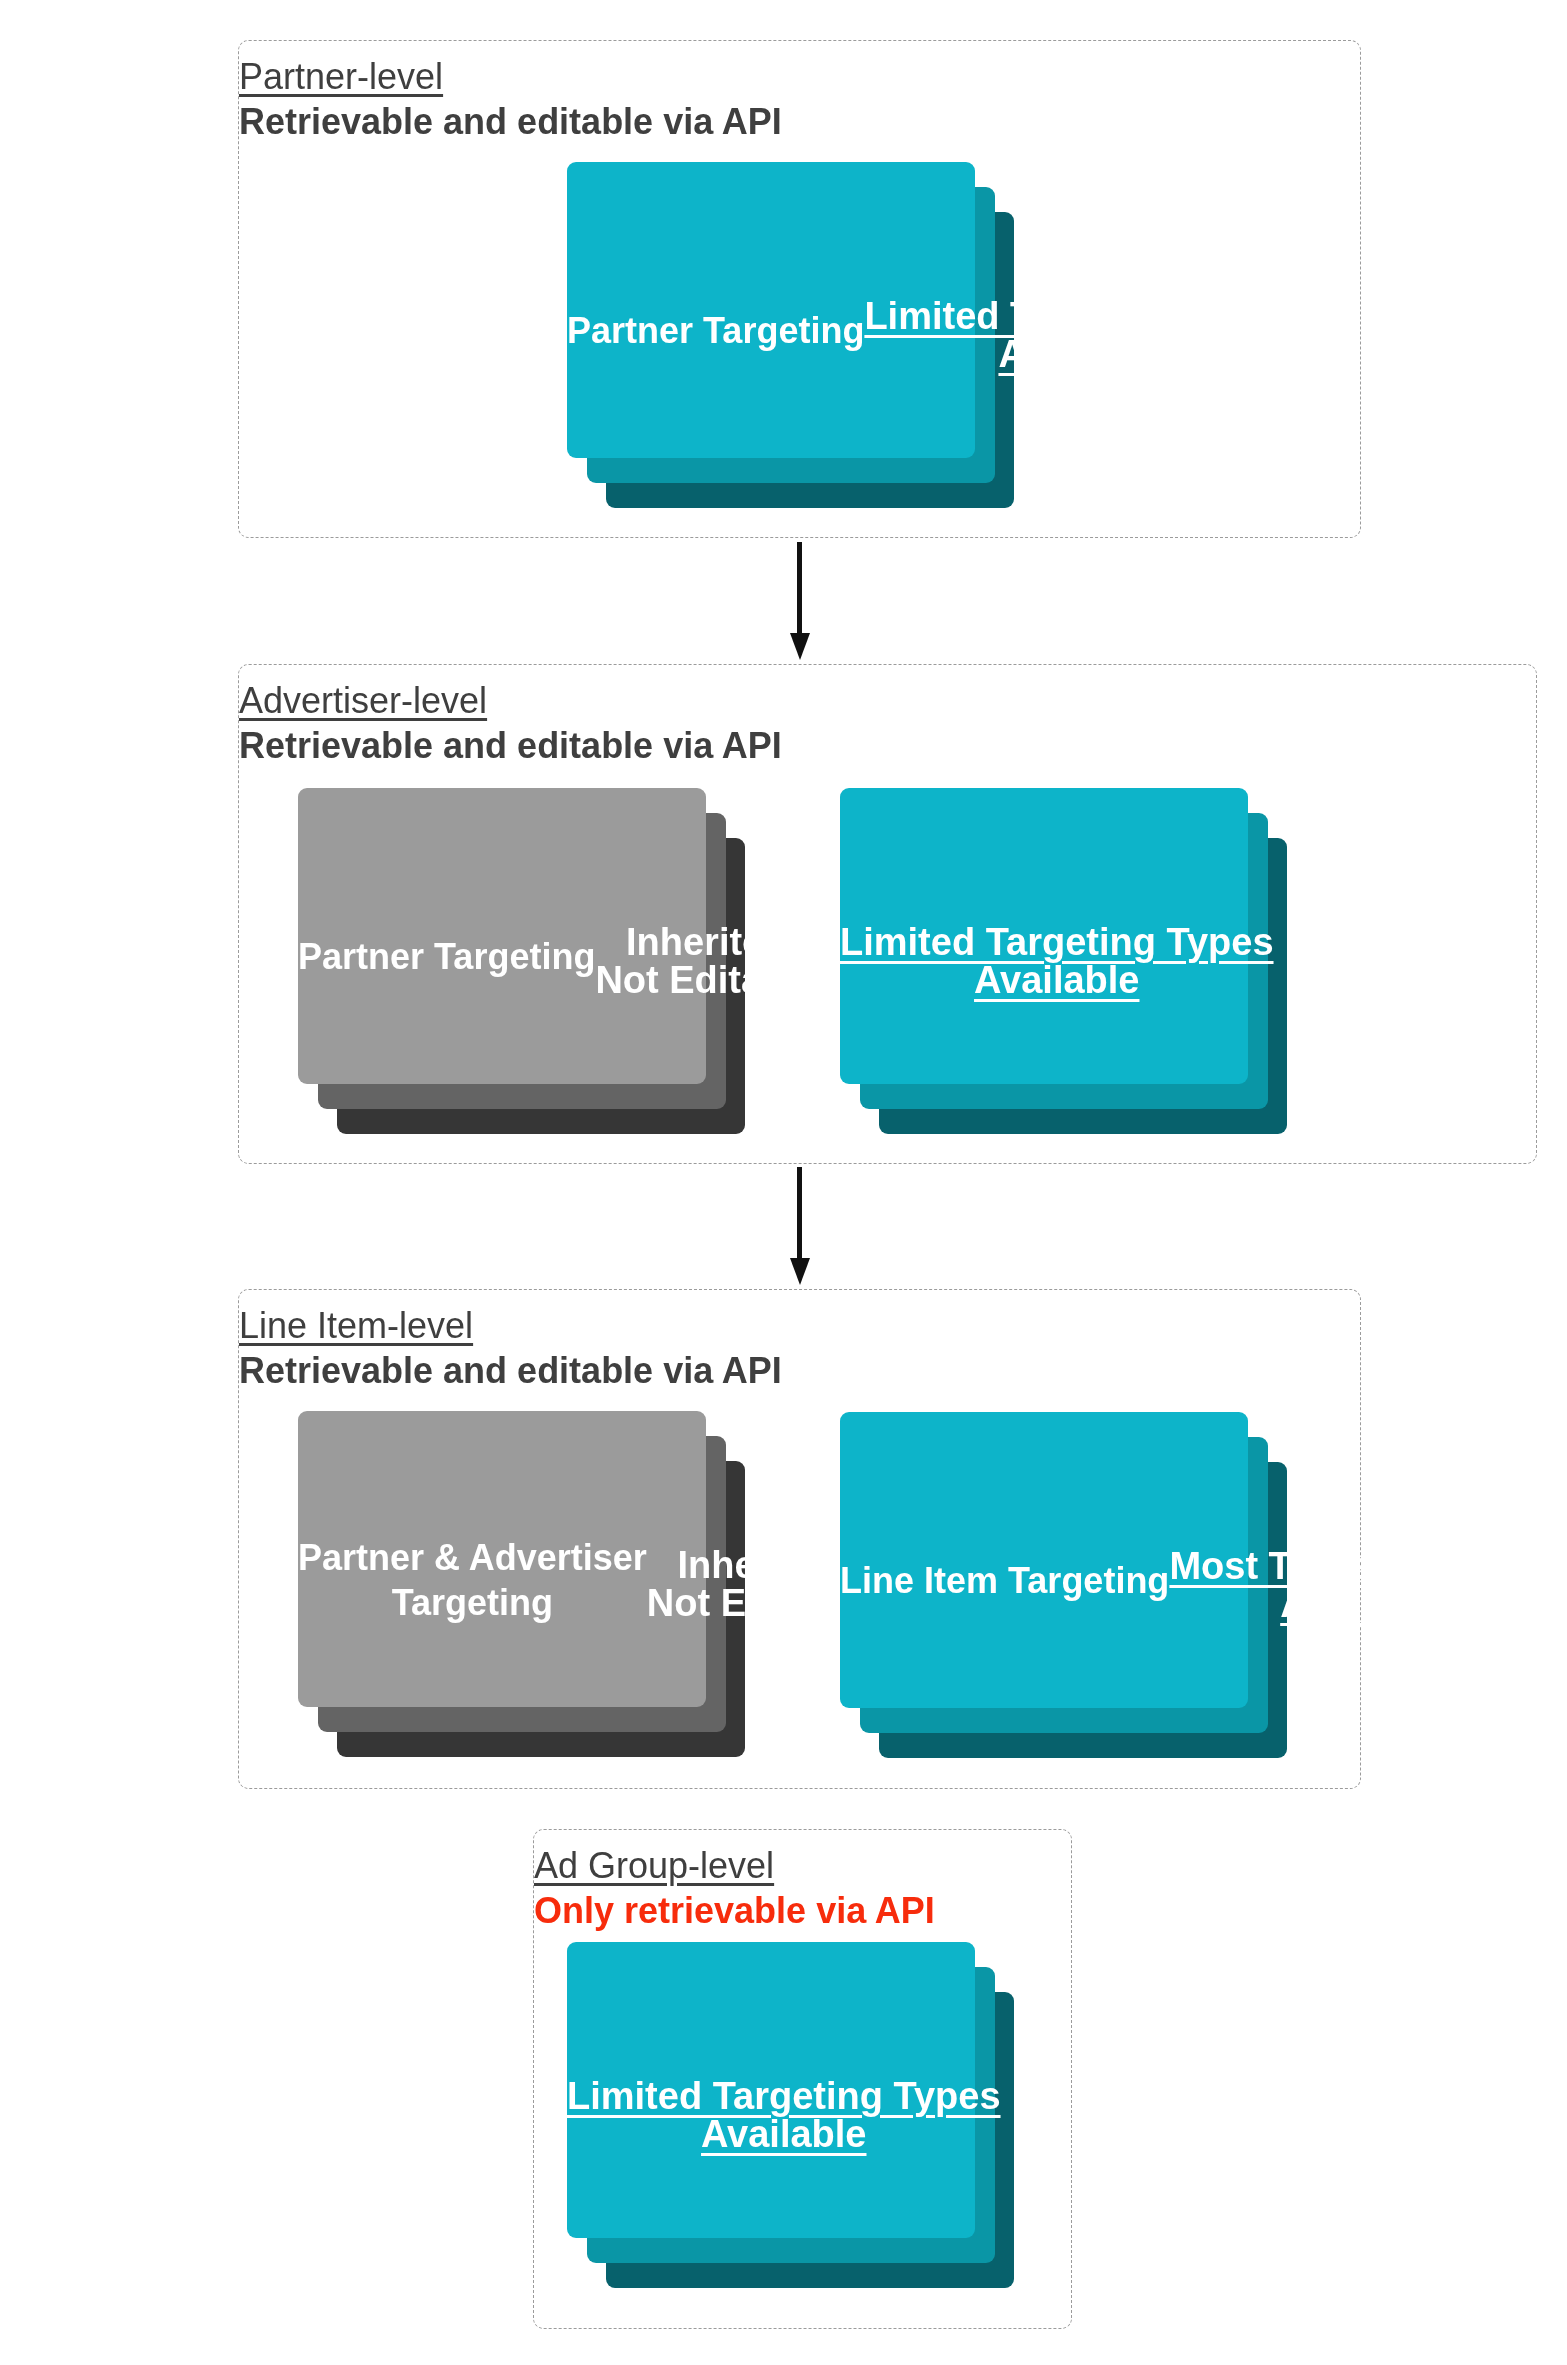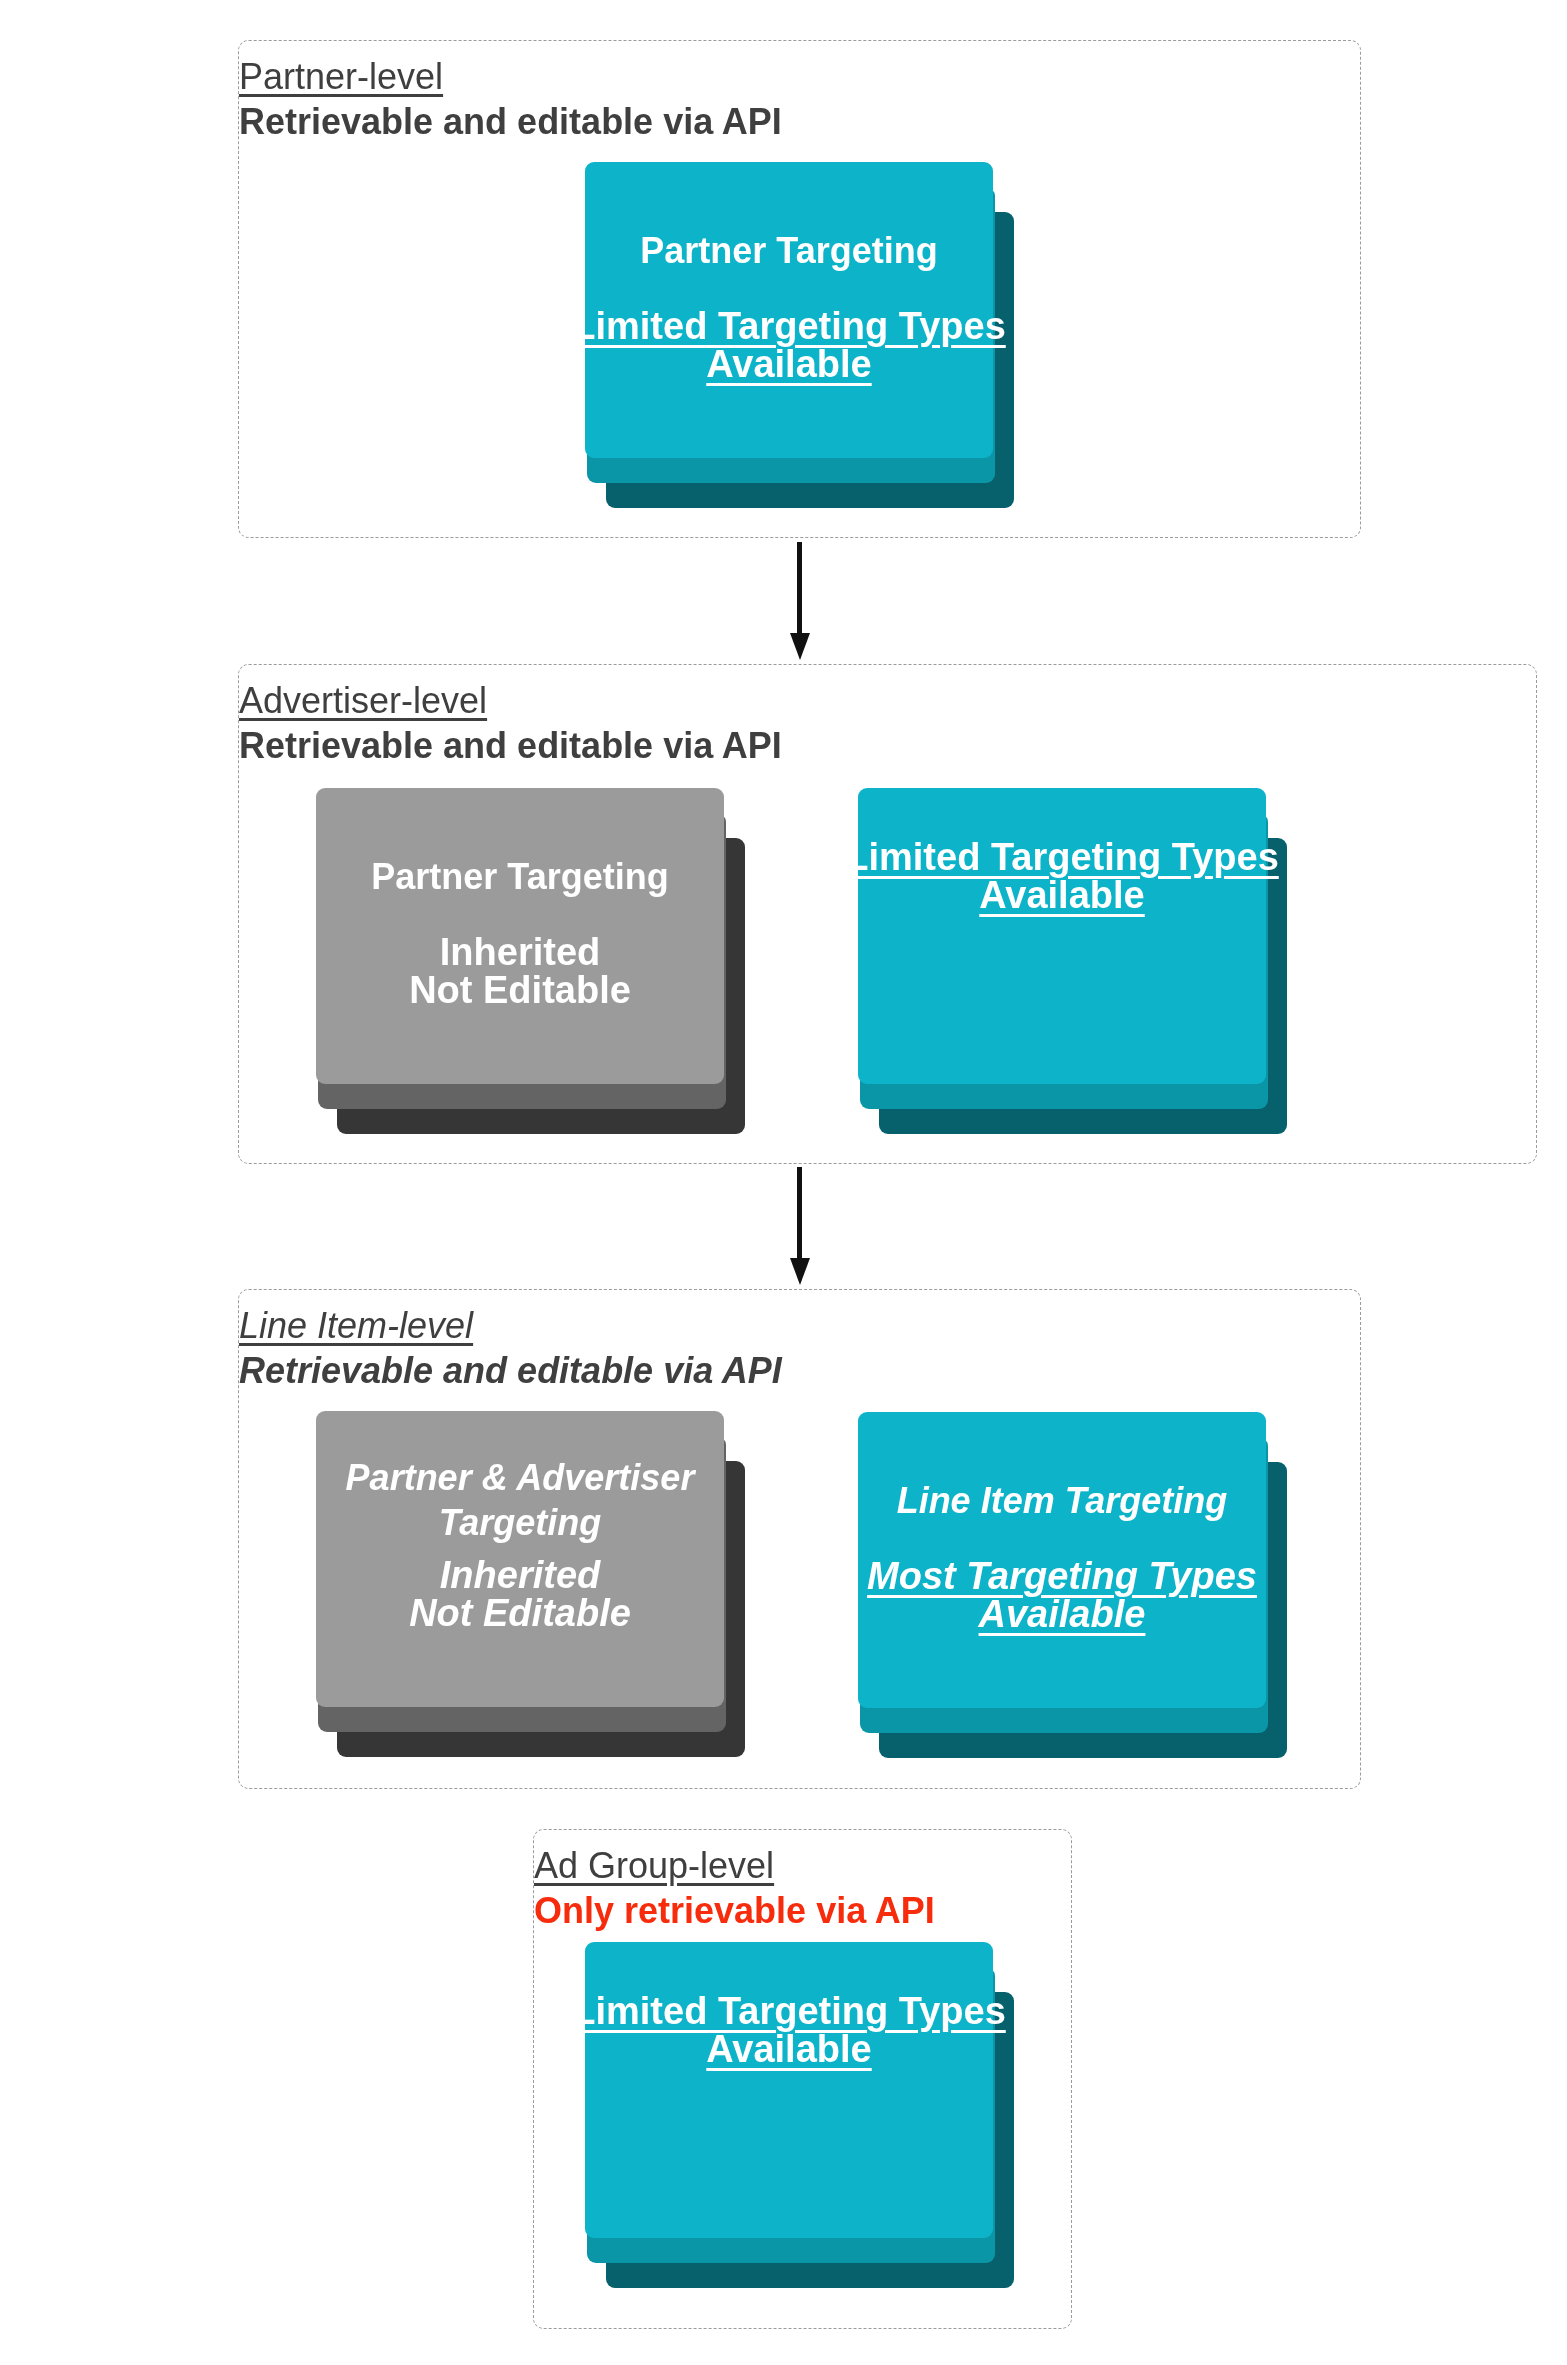--- a/index.html
+++ b/index.html
@@ -9,21 +9,21 @@
     font-family:"Liberation Sans", sans-serif;
     overflow:hidden;
   }
   .section {
     position:absolute; box-sizing:border-box;
     border:1.8px dashed var(--border-dash,#9b9b9b);
     border-radius:10.7px;
   }
   .s1 { left:238px; top:40px;   width:1123px; height:498px; }
   .s2 { left:238px; top:664px;  width:1299px; height:500px; }
-  .s3 { left:238px; top:1289px; width:1123px; height:500px;font-style:italic; }
+  .s3 { left:238px; top:1289px; width:1123px; height:500px; }
   .s4 { left:533px; top:1829px; width:539px;  height:500px; }
 
   .section-header { padding-top:12.5px; color:var(--heading-text,#3f3f3f); }
   .section-title {
     font-size:36px; line-height:46px; font-weight:normal;
     text-decoration:underline; text-decoration-thickness:2.7px; text-underline-offset:5.4px;
   }
   .section-sub { font-size:36px; line-height:43px; font-weight:bold; }
   .section-sub.red { color:var(--red-text,#f72c0c); }
 
@@ -34,22 +34,22 @@
   .front { left:0; top:0; }
   .cyan .l3 { background:var(--cyan-back,#07616c); }
   .cyan .l2 { background:var(--cyan-mid,#0a96a6); }
   .cyan .front { background:var(--cyan-front,#0db4c9); }
   .gray .l3 { background:var(--gray-back,#363636); }
   .gray .l2 { background:var(--gray-mid,#646464); }
   .gray .front { background:var(--gray-front,#9b9b9b); }
 
   .front {
     box-sizing:border-box; padding-top:41px;
-    display:flex; flex-direction:column; align-items:center;
-    color:var(--card-text,#ffffff); text-align:center;margin-left:18px;
+    display:flex; align-items:center;
+    color:var(--card-text,#ffffff); text-align:center;
   }
   .card-title {
     min-height:95px; display:flex; flex-direction:column; justify-content:center;
     font-weight:bold; font-size:36px; line-height:45px;
   }
   .card-body { margin-top:9px; font-weight:bold; font-size:38px; line-height:38px; }
   .line { white-space:nowrap; }
   .cyan .card-body .line {
     text-decoration:underline; text-decoration-thickness:2.7px; text-underline-offset:6.3px;
   }

